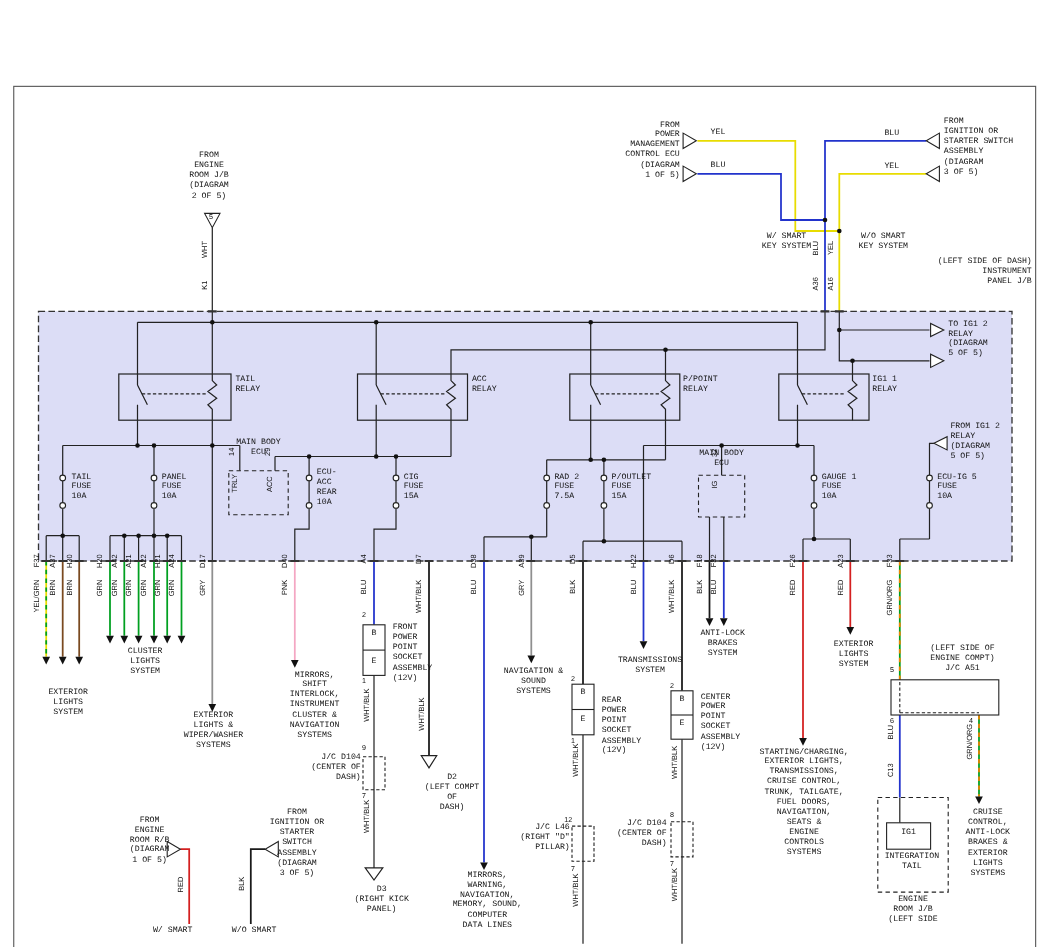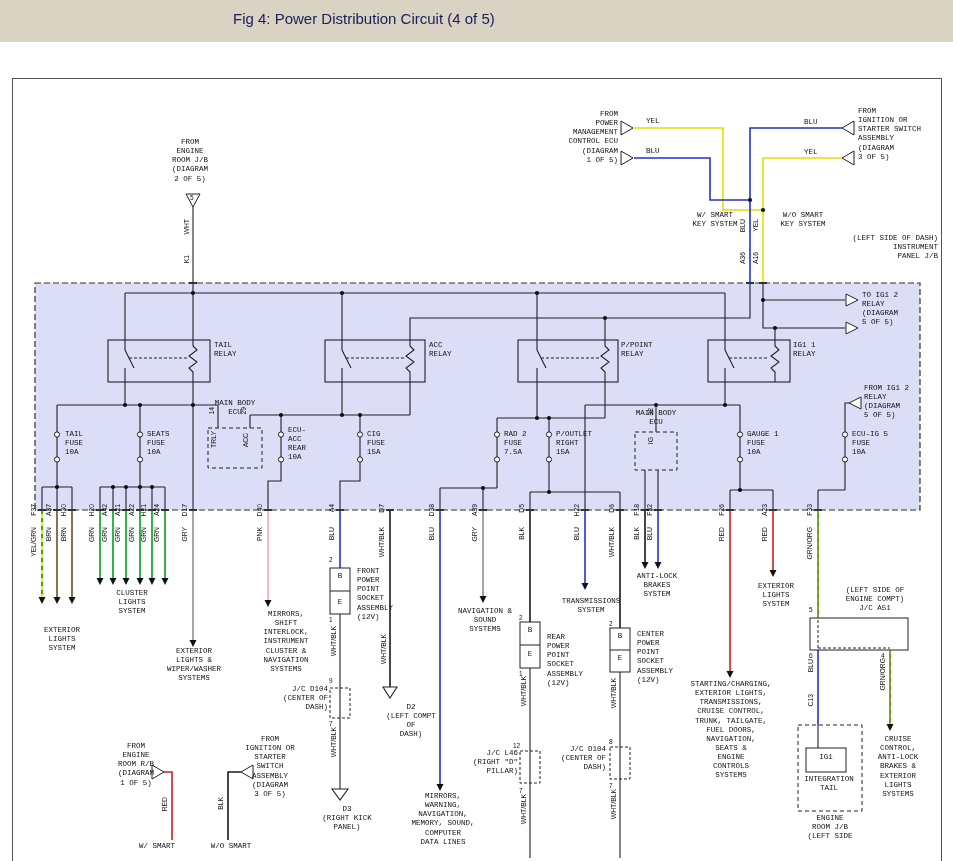--- a/index.html
+++ b/index.html
@@ -10,23 +10,20 @@
   svg.wires{position:absolute;left:0;top:0;z-index:1;}
   .t,.tl,.tr{position:absolute;font-size:7.5px;line-height:1.22;color:#111;white-space:pre-line;z-index:2;font-family:Liberation Mono, monospace;}
   .t{text-align:center}.tr{text-align:right}.tl{text-align:left}
   .v{position:absolute;writing-mode:vertical-rl;transform:rotate(180deg);font-size:6.8px;line-height:1;color:#111;z-index:2;white-space:nowrap;}
   .n{position:absolute;font-size:6.5px;color:#111;z-index:2;}
 </style>
 </head>
 <body>
 
 <div class="stage">
-  <div class="hdr">
-    <span class="title">Fig 4: Power Distribution Circuit (4 of 5)</span>
-  </div>
   <div class="frame"></div>
 
   <svg class="wires" width="953" height="861" viewBox="0 0 953 861">
 
     <rect x="35" y="283" width="885" height="227" fill="#dcddf6" stroke="#333" stroke-width="1.2" stroke-dasharray="6,3"></rect>
 
     <g fill="none" stroke="#222" stroke-width="1.1">
       <rect x="108" y="340" width="102" height="42"></rect>
       <rect x="325" y="340" width="100" height="42"></rect>
       <rect x="518" y="340" width="100" height="42"></rect>
@@ -233,35 +230,35 @@
   <div class="v" style="left:211px;top:431px">TRLY</div>
   <div class="v" style="left:243px;top:433px">ACC</div>
   <div class="v" style="left:209px;top:407px">14</div>
   <div class="v" style="left:241px;top:407px">29</div>
   <div class="v" style="left:648px;top:437px">IG</div>
   <div class="v" style="left:648px;top:408px">32</div>
 
   <div class="tl" style="left:65px;top:430px;width:42px">TAIL
 FUSE
 10A</div>
-  <div class="tl" style="left:147px;top:430px;width:44px">SEATS
+  <div class="tl" style="left:147px;top:430px;width:44px">PANEL
 FUSE
 10A</div>
   <div class="tl" style="left:288px;top:426px;width:40px">ECU-
 ACC
 REAR
 10A</div>
   <div class="tl" style="left:367px;top:430px;width:36px">CIG
 FUSE
 15A</div>
   <div class="tl" style="left:504px;top:430px;width:44px">RAD 2
 FUSE
 7.5A</div>
   <div class="tl" style="left:556px;top:430px;width:50px">P/OUTLET
-RIGHT
+FUSE
 15A</div>
   <div class="tl" style="left:747px;top:430px;width:46px">GAUGE 1
 FUSE
 10A</div>
   <div class="tl" style="left:852px;top:430px;width:46px">ECU-IG 5
 FUSE
 10A</div>
 
   <div class="v" style="left:31px;top:504px">F37</div>
   <div class="v" style="left:31px;top:527px">YEL/GRN</div>

